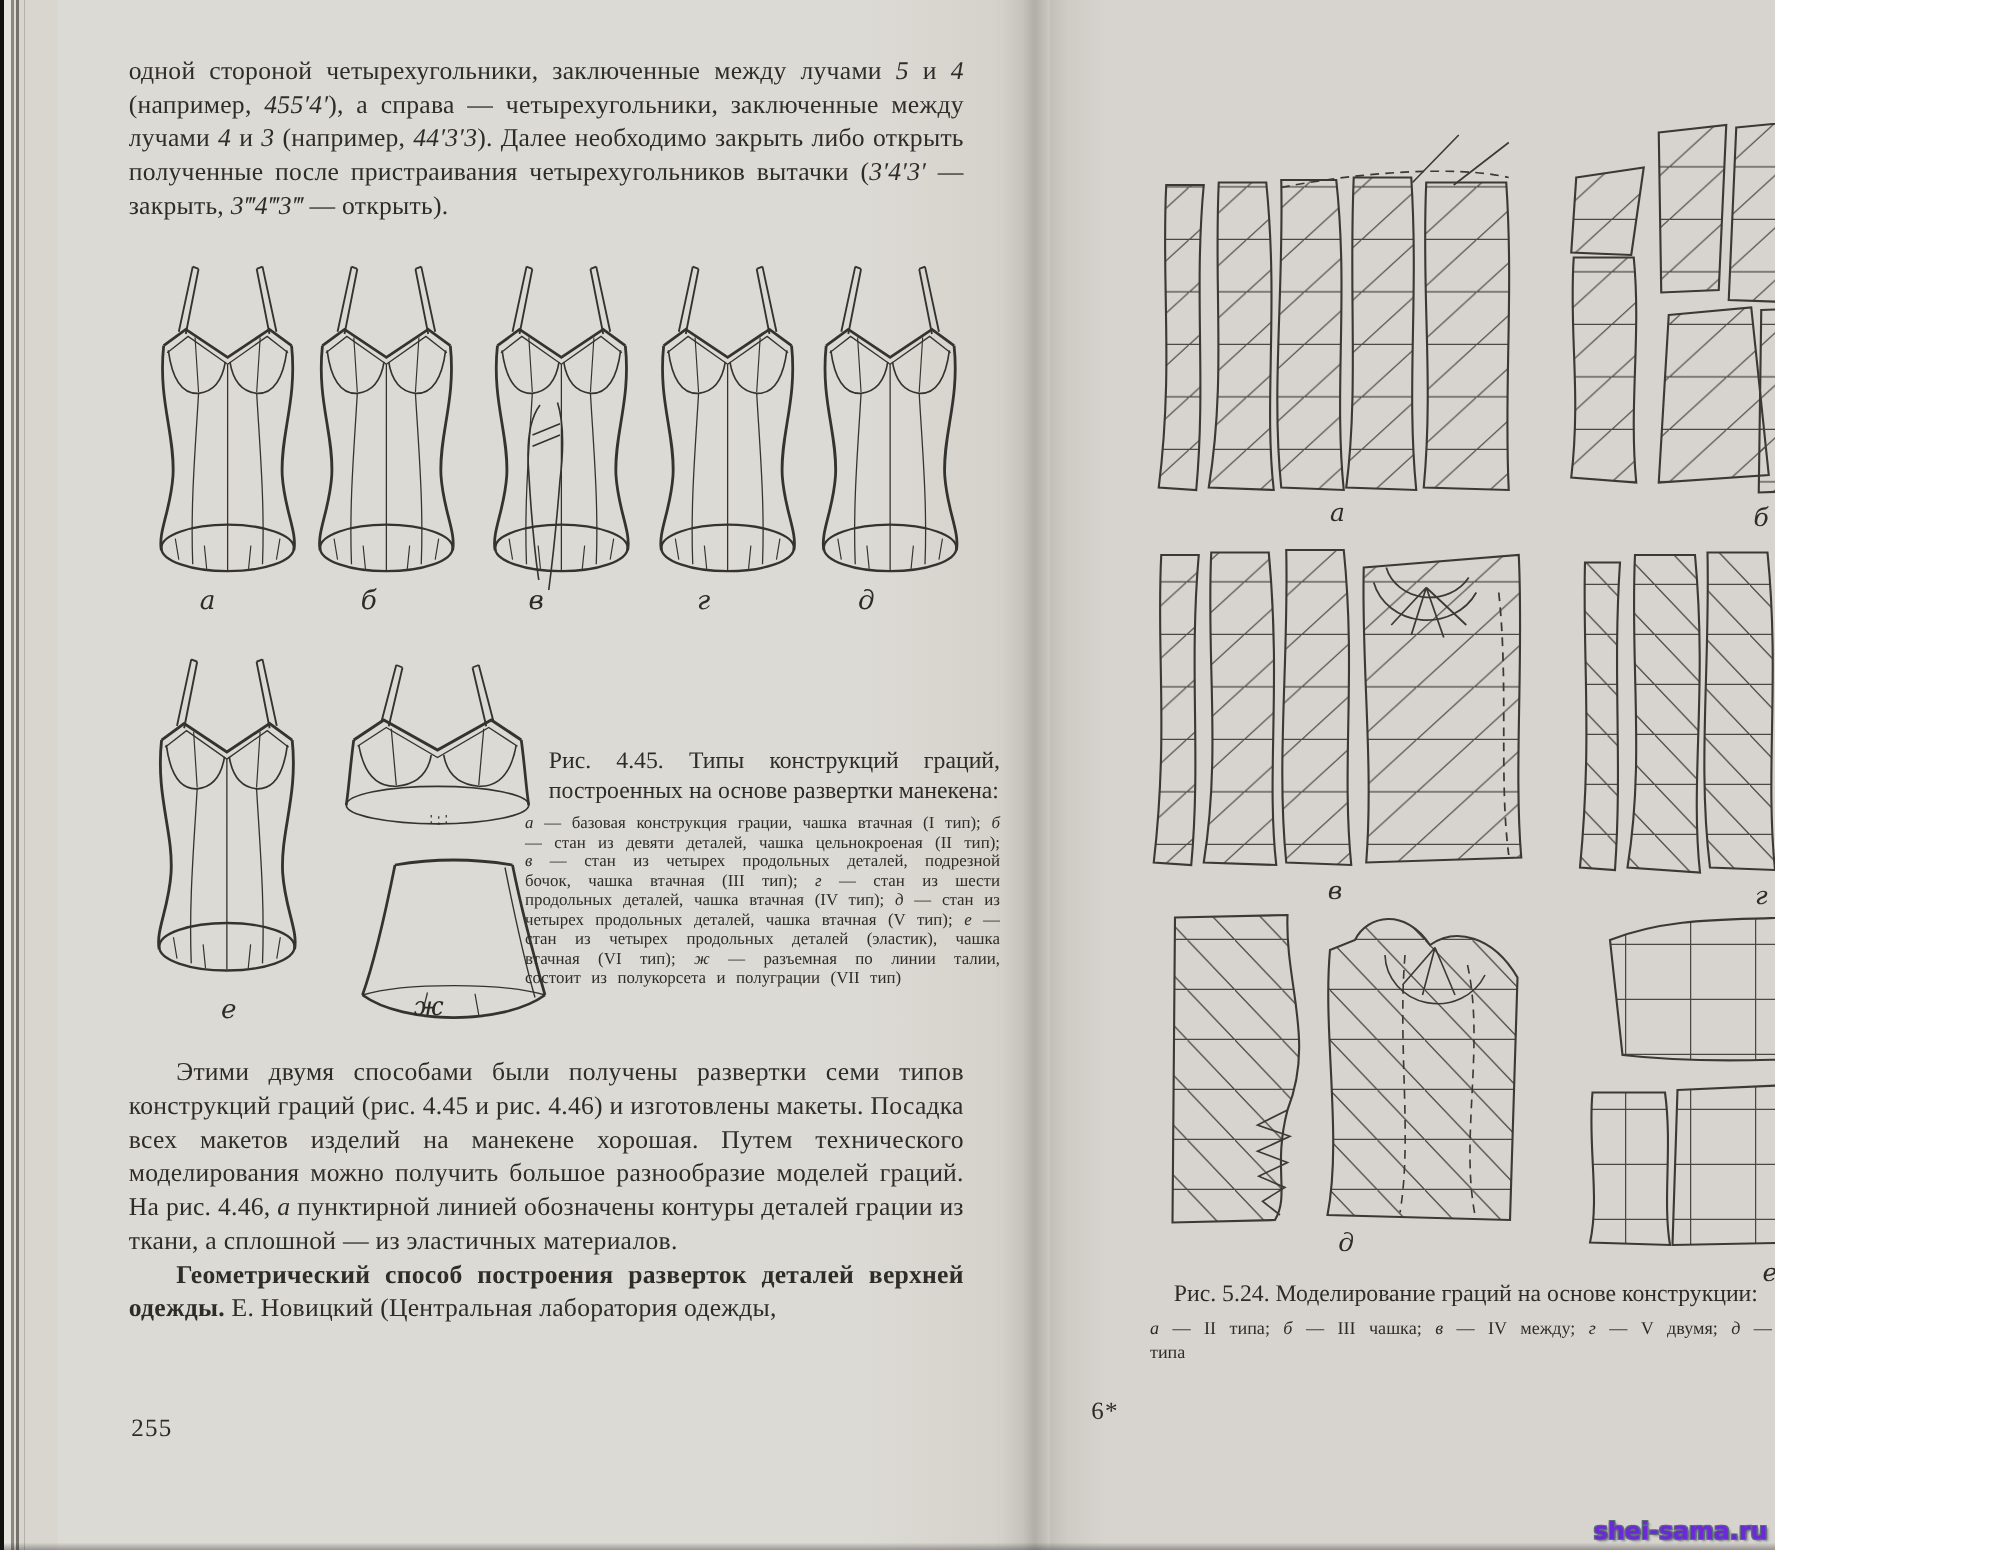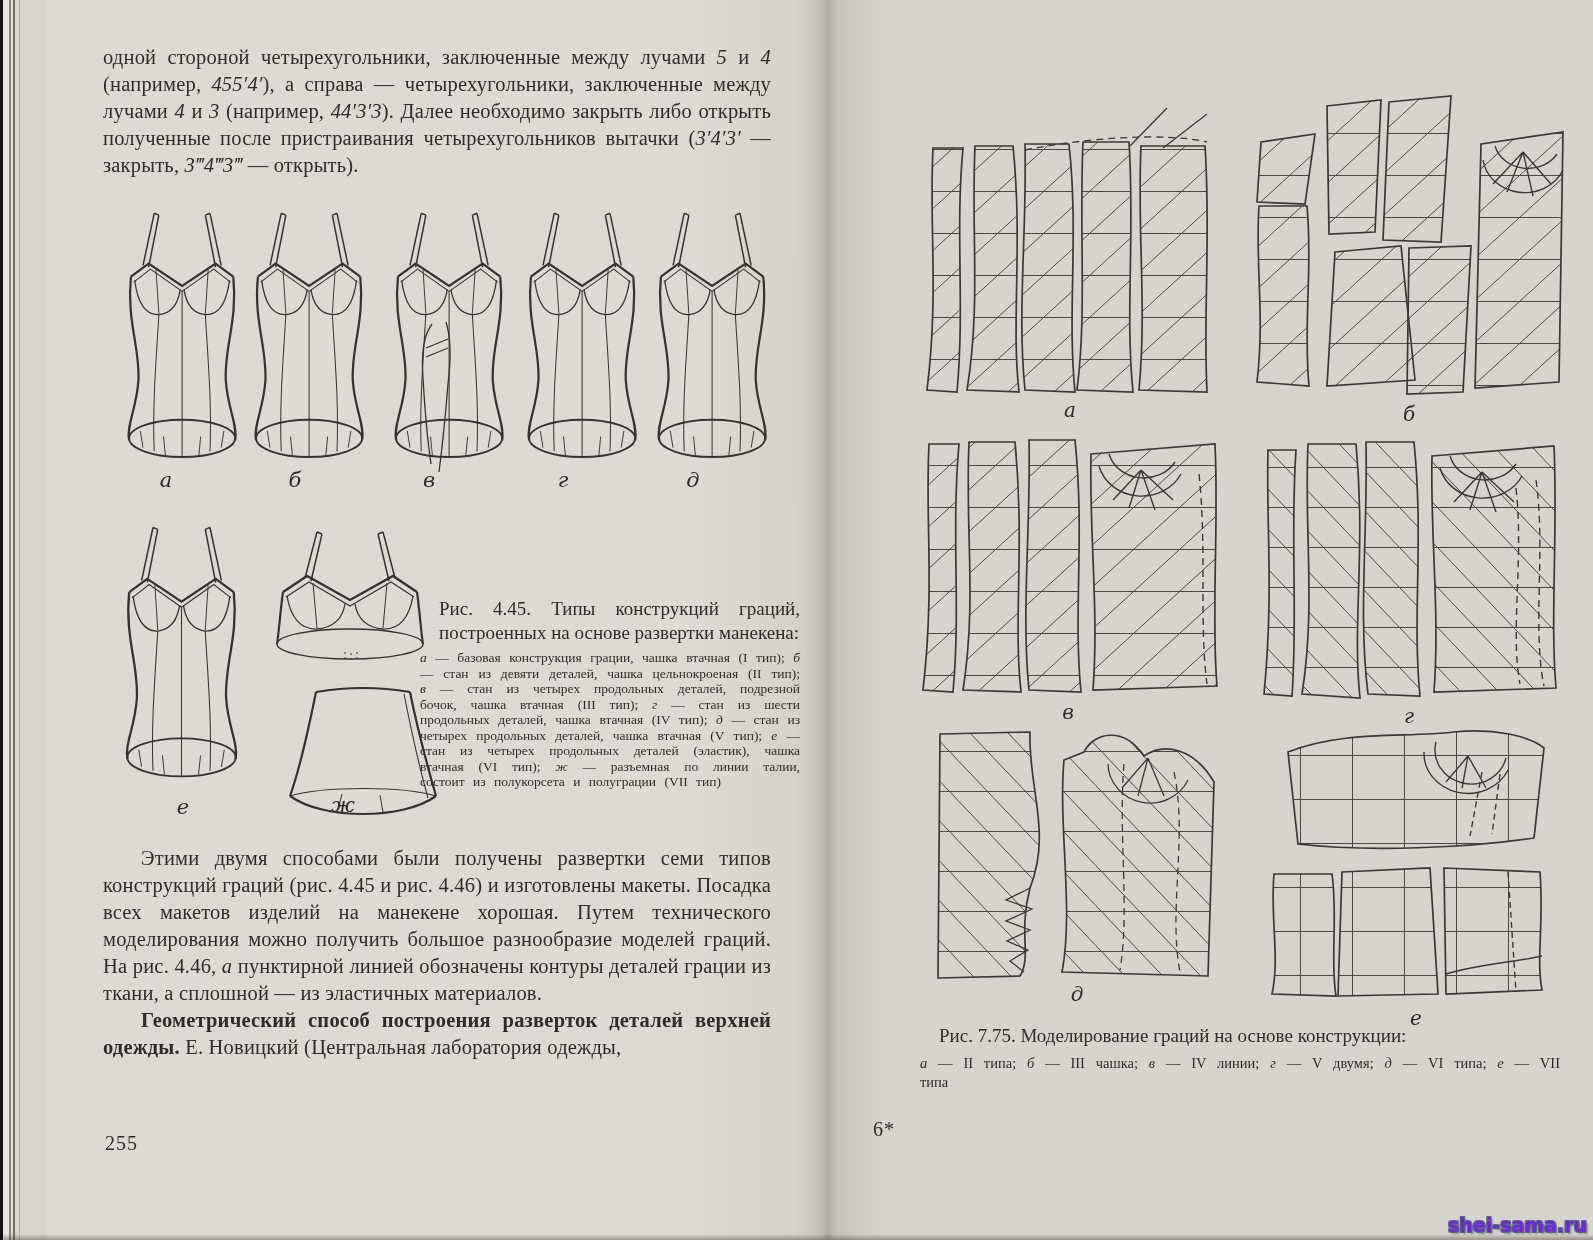--- a/index.html
+++ b/index.html
@@ -1,16 +1,16 @@
 <!DOCTYPE html>
 <html><head>
 <meta charset="utf-8">
 <style>
   html,body{margin:0;padding:0;}
-  #scan{position:relative;width:1593px;height:1240px;overflow:hidden;
+  #scan{position:relative;width:1420px;height:1240px;overflow:hidden;
         background:#d8d5cf;font-family:"Liberation Serif",serif;color:#2e2c28;}
   
   #spine-edge{position:absolute;left:0;top:0;width:46px;height:1240px;
       background:linear-gradient(90deg,#111 0 3px,#e6e4df 3px 9px,#8a877f 9px 11px,#dedbd5 11px 13px,#75726b 13px 15px,#d8d5cf 15px 19px,#b3b0a9 19px 20px,#d9d6d0 20px 46px);}
   #left-page{position:absolute;left:46px;top:0;width:754px;height:1240px;
       background:linear-gradient(90deg,#dcdad4 0 86%,#d5d2cc 100%);}
   #right-page{position:absolute;left:840px;top:0;width:753px;height:1240px;
       background:linear-gradient(90deg,#cfccc6 0 2%,#d7d4cf 6% 100%);}
   #gutter-shadow{position:absolute;left:796px;top:0;width:58px;height:1240px;
       background:linear-gradient(90deg,rgba(0,0,0,0) 0%,rgba(40,36,30,.10) 38%,rgba(40,36,30,.22) 55%,rgba(40,36,30,.08) 75%,rgba(0,0,0,0) 100%);}
@@ -255,22 +255,22 @@
         <path d="M220,44 L198,70 M220,44 L214,76 M220,44 L238,76"></path>
         <path d="M234,60 L222,124 M252,62 L244,122" stroke-dasharray="6 4"></path>
         <path d="M198,262 C230,252 268,250 294,244"></path>
         <path d="M260,160 L268,280" stroke-dasharray="6 4"></path>
       </g>
     </svg>
     <span class="figlab">е</span>
   </div>
 
   <div class="blk" id="cap446" style="left:920px;top:1024px;width:640px;text-align:left;">
-    <div class="cap-title">Рис. 7.75. Моделирование граций на основе конструкции:</div>
-    <div class="cap-legend"><span class="it">а</span><span> — II типа; </span><span class="it">б</span><span> — III чашка; </span><span class="it">в</span><span> — IV линии; </span><span class="it">г</span><span> — V двумя; </span><span class="it">д</span><span> — VI типа; </span><span class="it">е</span><span> — VII типа</span></div>
+    <div class="cap-title">Рис. 5.24. Моделирование граций на основе конструкции:</div>
+    <div class="cap-legend"><span class="it">а</span><span> — II типа; </span><span class="it">б</span><span> — III чашка; </span><span class="it">в</span><span> — IV между; </span><span class="it">г</span><span> — V двумя; </span><span class="it">д</span><span> — VI типа; </span><span class="it">е</span><span> — VII типа</span></div>
   </div>
 
   <span class="pagenum" style="left:873px;top:1118px;">6*</span>
 
   <span id="watermark">shei-sama.ru</span>
 
   <div id="bottom-edge"></div>
 </div>
 
 </body></html>

